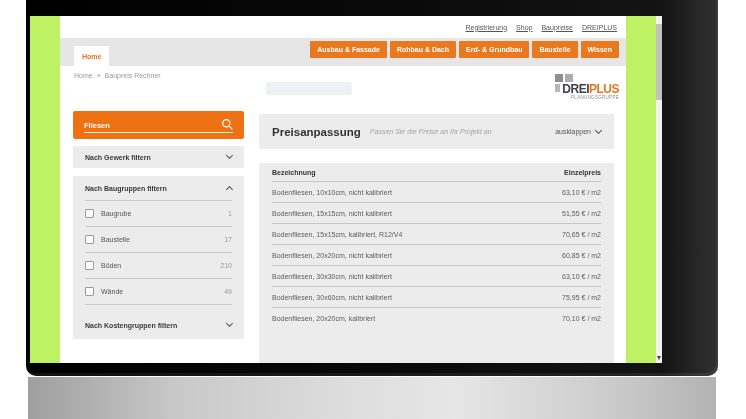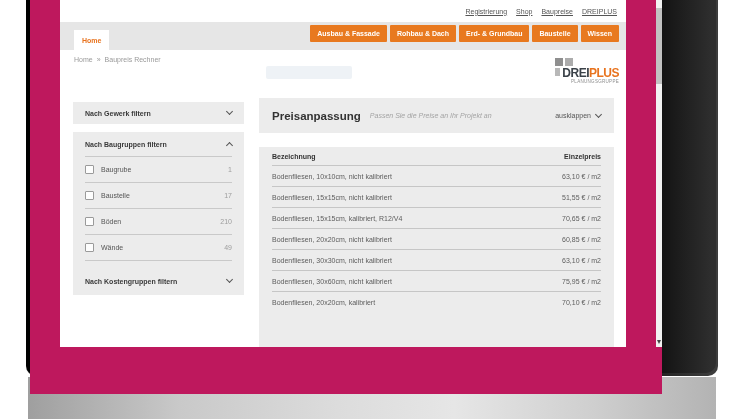--- a/index.html
+++ b/index.html
@@ -7,21 +7,21 @@
   #stage { position:relative; width:746px; height:419px; overflow:hidden; background:#fff; }
 
   
   .bezel { position:absolute; left:26px; top:0; width:692px; height:376px;
            background:linear-gradient(90deg,#000 0%,#0a0a0a 55%,#141414 92%,#2e2e2e 99%);
            border-radius:0 0 10px 10px;
            box-shadow:inset -2px -3px 0 rgba(255,255,255,.07); }
   .stand { position:absolute; left:28px; top:377px; width:688px; height:42px;
            background:linear-gradient(90deg,#9f9f9f 0%,#c9c9c9 22%,#dcdcdc 45%,#e6e6e6 62%,#cfcfcf 82%,#b3b3b3 100%); }
 
-  .screen { position:absolute; left:30px; top:0; width:632px; height:394px; background:#be185d; overflow:hidden; }
+  .screen { position:absolute; left:30px; top:16px; width:632px; height:347px; background:#bef264; overflow:hidden; }
 
   
   .scrollbar { position:absolute; right:0; top:0; width:6px; height:347px; background:#f2f2f2; }
   .sb-thumb  { position:absolute; left:0; top:8px; width:6px; height:76px; background:#c2c2c2; }
   .sb-arrow  { position:absolute; left:1px; bottom:3px; width:0; height:0;
                border-left:2px solid transparent; border-right:2px solid transparent; border-top:4px solid #444; }
 
   
   .page { position:absolute; left:30px; top:0; width:566px; height:347px; background:#fff; overflow:hidden; }
 
@@ -136,20 +136,28 @@
         <div class="logo-main">
           <div class="lsq c"></div>
           <div>
             <div class="logo-text"><span class="dark">DREI</span><span class="orange">PLUS</span></div>
             <div class="logo-sub">PLANUNGSGRUPPE</div>
           </div>
         </div>
       </div>
 
       <div class="sidebar">
+        <div class="searchbox">
+          <input type="text" readonly="" value="Fliesen" style="">
+          <div class="search-underline"></div>
+          <svg class="search-ic" width="13" height="13" viewBox="0 0 13 13">
+            <circle cx="5.3" cy="5.3" r="3.6" fill="none" stroke="#fff" stroke-width="1.2"></circle>
+            <line x1="8.2" y1="8.2" x2="11.3" y2="11.3" stroke="#fff" stroke-width="1.2"></line>
+          </svg>
+        </div>
 
         <div class="fpanel">
           <div class="fhead">
             <span>Nach Gewerk filtern</span>
             <span class="chev down"></span>
           </div>
         </div>
 
         <div class="fpanel big">
           <div class="fhead">

